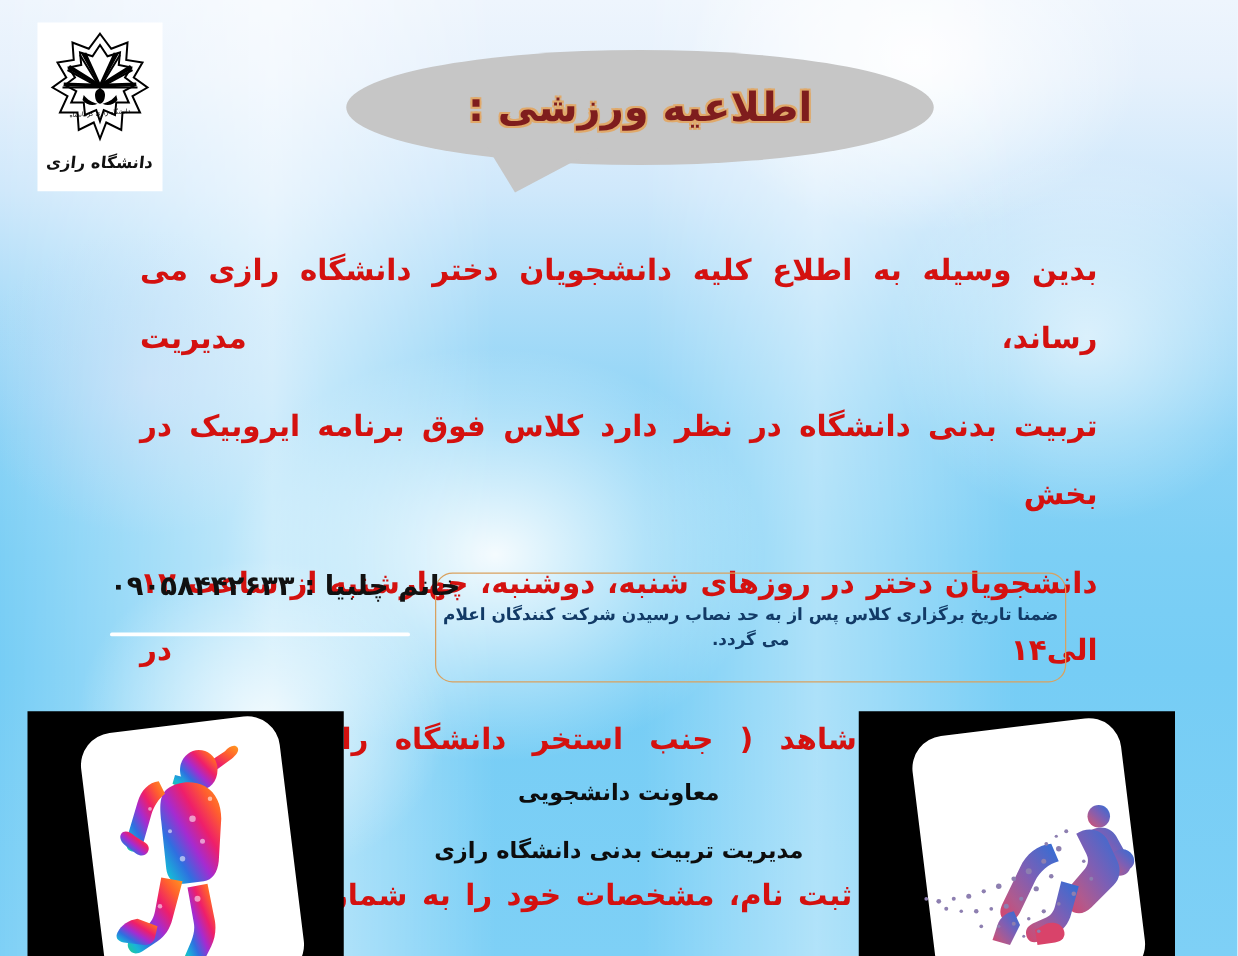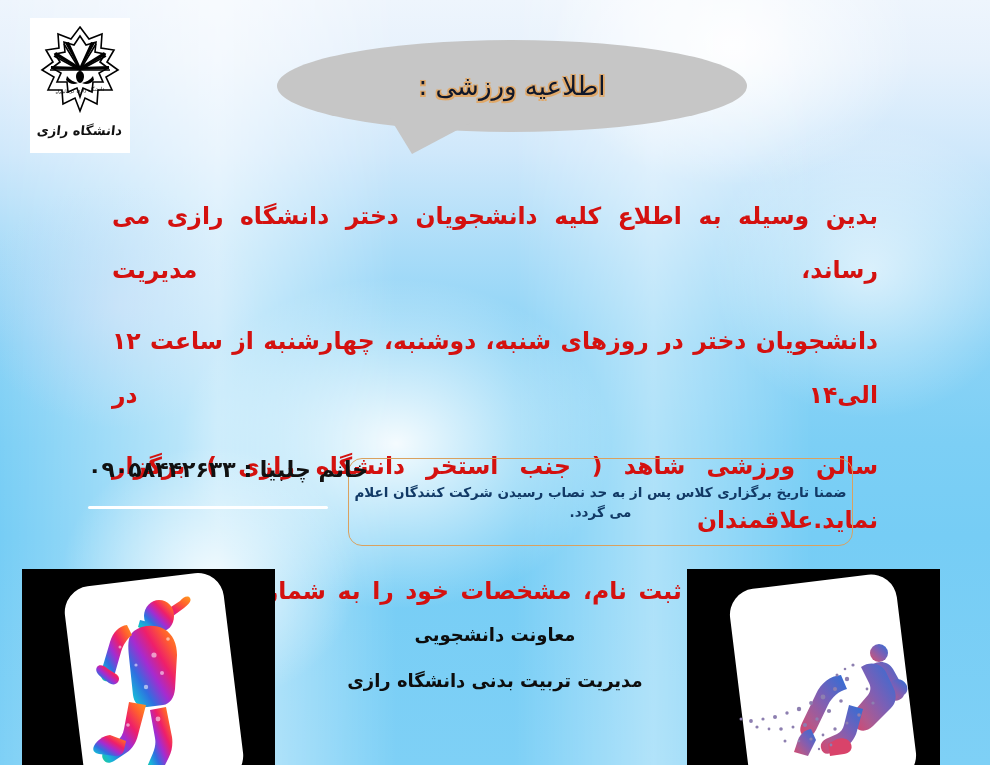--- a/index.html
+++ b/index.html
@@ -47,21 +47,21 @@
     font-size:13px;color:#111;margin-top:1px;font-weight:700;
     transform:skewX(-6deg);letter-spacing:-.5px;}
 
   
   .bubble-wrap{position:absolute;left:277px;top:40px;width:470px;height:115px;}
   .bubble{position:absolute;left:0;top:0;width:470px;height:92px;
     background:#c6c6c6;border-radius:50% / 50%;
     display:flex;align-items:center;justify-content:center;}
   .bubble-text{
     font-family:"DejaVu Sans","Liberation Sans",sans-serif;
-    font-size:26px;font-weight:400;color:#0f172a;
+    font-size:32px;font-weight:700;color:#7f1d1d;
     text-shadow:
       -1.5px -1.5px 0 #e0a96a, 1.5px -1.5px 0 #e0a96a,
       -1.5px 1.5px 0 #e0a96a, 1.5px 1.5px 0 #e0a96a,
       0 0 2px #e0a96a;
     letter-spacing:1px;direction:rtl;}
   .bubble-tail{position:absolute;left:113px;top:78px;width:0;height:0;
     border-left:22px solid transparent;border-right:68px solid transparent;
     border-top:36px solid #c6c6c6;}
 
   
@@ -139,20 +139,21 @@
 
   <div class="bubble-wrap">
     <div class="bubble">
       <span class="bubble-text">اطلاعیه ورزشی :</span>
     </div>
     <div class="bubble-tail"></div>
   </div>
 
   <div class="body-text">
     <p>بدین وسیله به اطلاع کلیه دانشجویان دختر دانشگاه رازی می رساند، مدیریت</p>
+    <p>تربیت بدنی دانشگاه در نظر دارد کلاس فوق برنامه ایروبیک در بخش</p>
     <p>دانشجویان دختر در روزهای شنبه، دوشنبه، چهارشنبه از ساعت ۱۲ الی۱۴ در</p>
     <p>سالن ورزشی شاهد ( جنب استخر دانشگاه رازی ) برگزار نماید.علاقمندان</p>
     <p>لازم است جهت ثبت نام، مشخصات خود را به شماره ذیل ارسال نمایند .</p>
   </div>
 
   <div class="note-box">
     <span class="note-text">ضمنا تاریخ برگزاری کلاس پس از به حد نصاب رسیدن شرکت کنندگان اعلام می گردد.</span>
   </div>
 
   <div class="contact">خانم چلبیا : ۰۹۰۵۸۴۴۲۶۳۳</div>

